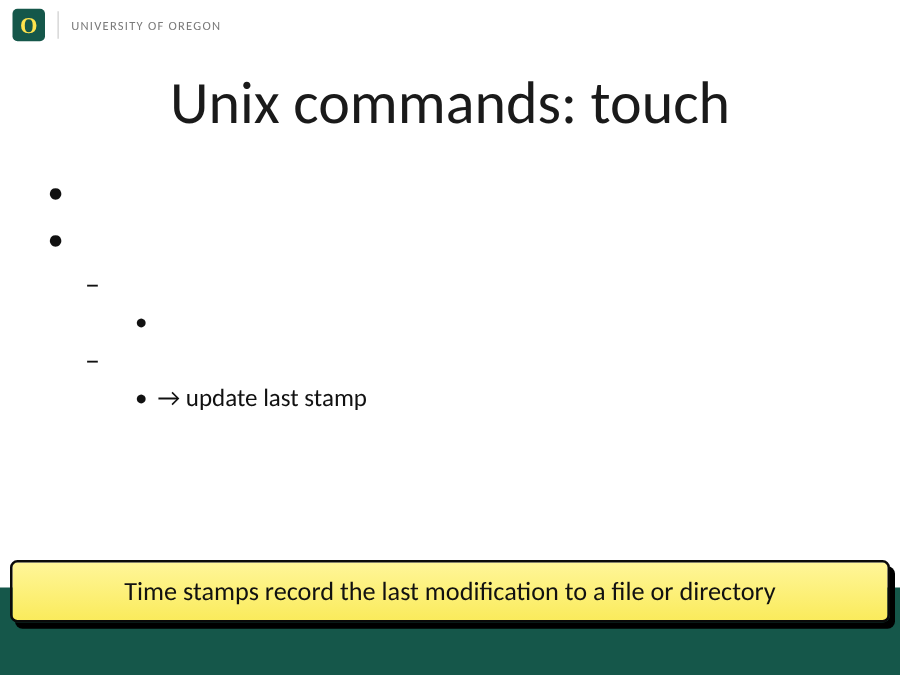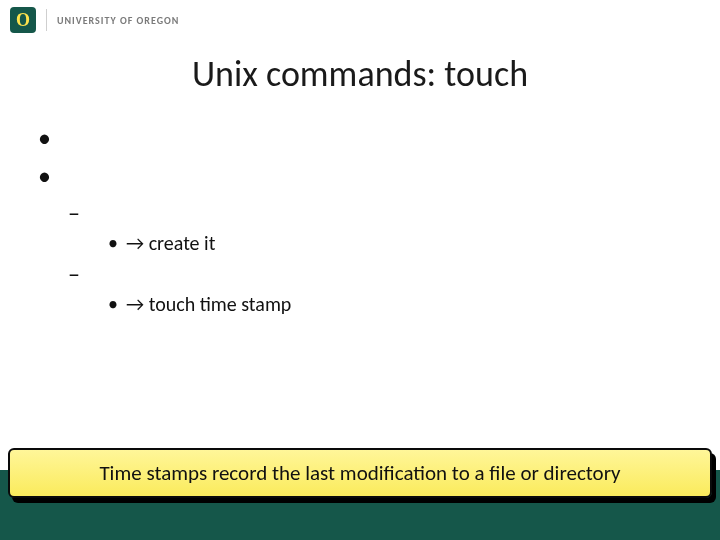--- a/index.html
+++ b/index.html
@@ -36,25 +36,25 @@
   .sep {
     width: 1px;
     height: 22px;
     background: #cfcfcf;
     margin-right: 10px;
   }
   .univ {
     font-size: 10px;
     letter-spacing: 1px;
     color: #7a7a7a;
-    font-weight: 700;
+    font-weight: 400;
   }
   .title {
     text-align: center;
-    font-size: 36px;
+    font-size: 48px;
     color: #1a1a1a;
     margin-top: 16px;
     font-weight: 400;
   }
   .content {
     padding: 26px 38px 0 38px;
     color: #111;
   }
   .b1 { font-size: 26px; margin-bottom: 6px; display:flex; align-items:flex-start; }
   .b1 .dot { width: 20px; display:inline-block; }
@@ -106,28 +106,27 @@
     <span class="dot">•</span>
   </div>
   <div class="b1">
     <span class="dot">•</span>
   </div>
   <div class="b2">
     <span class="dash">–</span>
   </div>
   <div class="b3">
     <span class="dot2">•</span>
-    <span>→ create it</span>
   </div>
   <div class="b2">
     <span class="dash">–</span>
   </div>
   <div class="b3">
     <span class="dot2">•</span>
-    <span>→ touch time stamp</span>
+    <span>→ update last stamp</span>
   </div>
 </div>
 
 <div class="green-band"></div>
 
 <div class="callouts">
   <div class="callout">Time stamps record the last modification to a file or directory</div>
 </div>
 
 </body></html>

